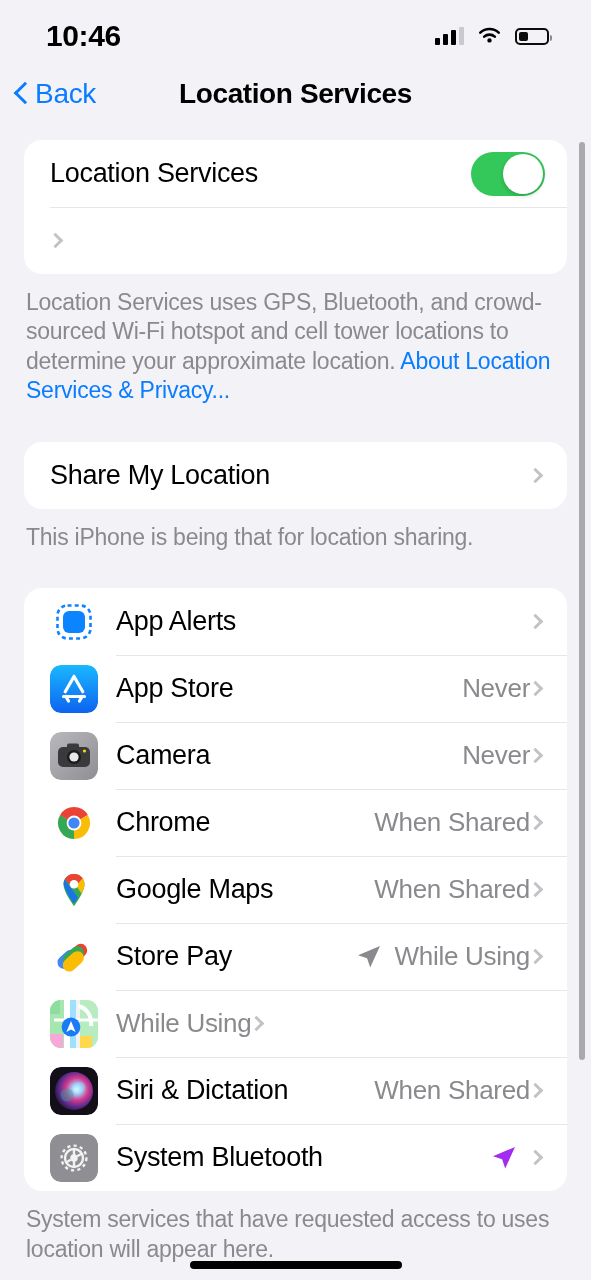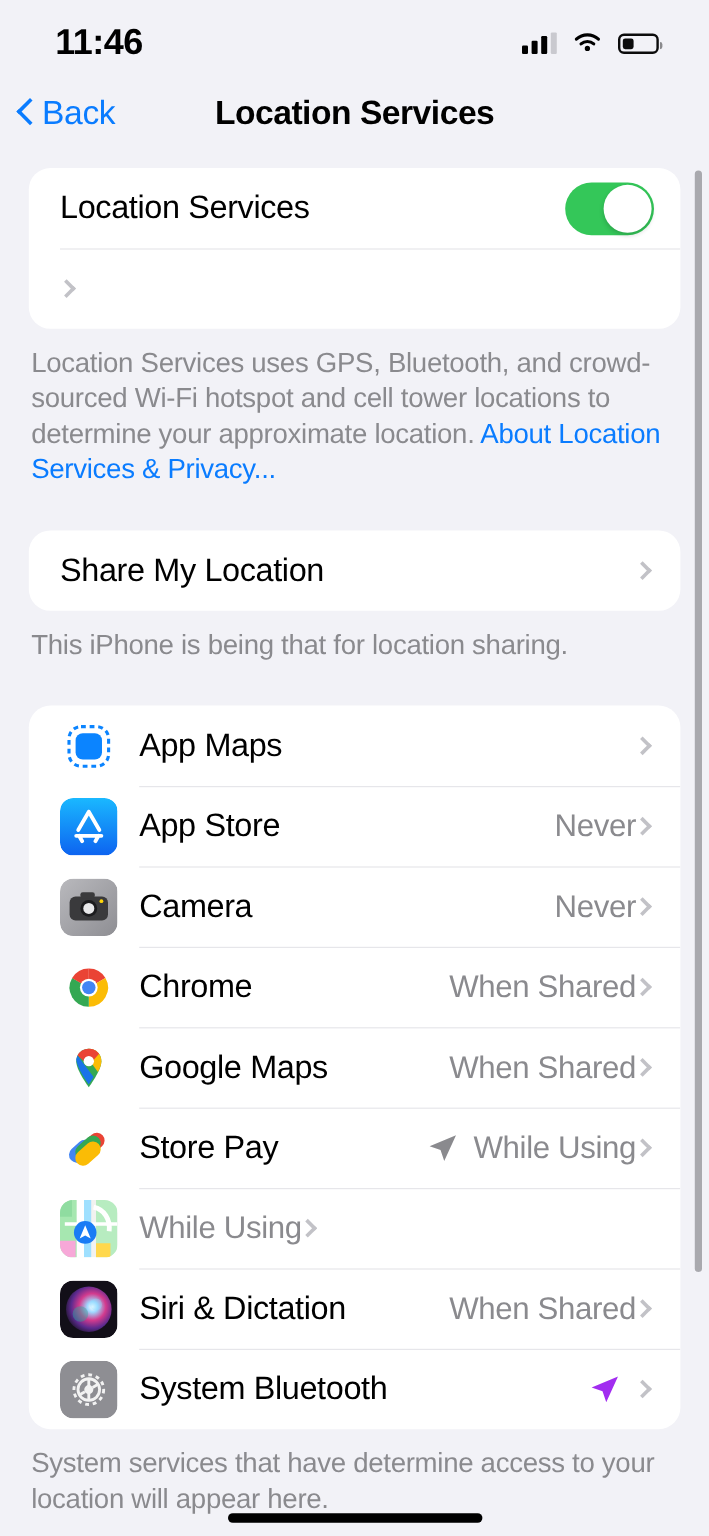--- a/index.html
+++ b/index.html
@@ -112,21 +112,21 @@
               bottom:11px; width:212px; height:8px; background:#000;
               border-radius:4px; }
   .gap-xl { height:36px; }
 </style>
 </head>
 <body>
 
 <div class="phone">
 
   <div class="statusbar">
-    <div class="status-time">11:46</div>
+    <div class="status-time">10:46</div>
     <div class="status-icons">
       <div class="signal">
         <i></i>
           <i></i>
           <i></i>
           <i></i>
       </div>
       <div class="wifi">
         <svg width="25" height="18" viewBox="0 0 25 18">
           <path d="M12.5 15.6a2.2 2.2 0 100-4.4 2.2 2.2 0 000 4.4z" fill="#000"></path>
@@ -181,21 +181,21 @@
     <div class="card">
 
       <div class="row has-icon">
         <span class="appicon">
           <svg width="48" height="48" viewBox="0 0 48 48">
             <rect width="48" height="48" rx="11" fill="#fff"></rect>
             <rect x="7.5" y="7.5" width="33" height="33" rx="10" fill="none" stroke="#0b84ff" stroke-width="2.6" stroke-dasharray="4 3.2"></rect>
             <rect x="13" y="13" width="22" height="22" rx="6" fill="#0b84ff"></rect>
           </svg>
         </span>
-        <span class="row-label">App Maps</span>
+        <span class="row-label">App Alerts</span>
         <span class="row-value"></span>
         <span class="chev-r"></span>
       </div>
 
       <div class="row has-icon">
         <span class="appicon">
           <svg width="48" height="48" viewBox="0 0 48 48">
             <defs>
                 <linearGradient id="asg" x1="0" y1="0" x2="0" y2="1">
               <stop offset="0" stop-color="#1ab8ff"></stop>
@@ -352,19 +352,19 @@
           <svg width="28" height="28" viewBox="0 0 28 28">
             <path d="M25 3L3 12.2l9.1 3.1 3.1 9.2z" fill="#a22df0"></path>
           </svg>
         </span>
         <span class="row-value"></span>
         <span class="chev-r"></span>
       </div>
 
     </div>
 
-    <div class="footer-text">System services that have determine access to your location will appear here.</div>
+    <div class="footer-text">System services that have requested access to uses location will appear here.</div>
 
     <div class="scrollbar"></div>
   </div>
 
   <div class="home-ind"></div>
 </div>
 
 </body></html>

